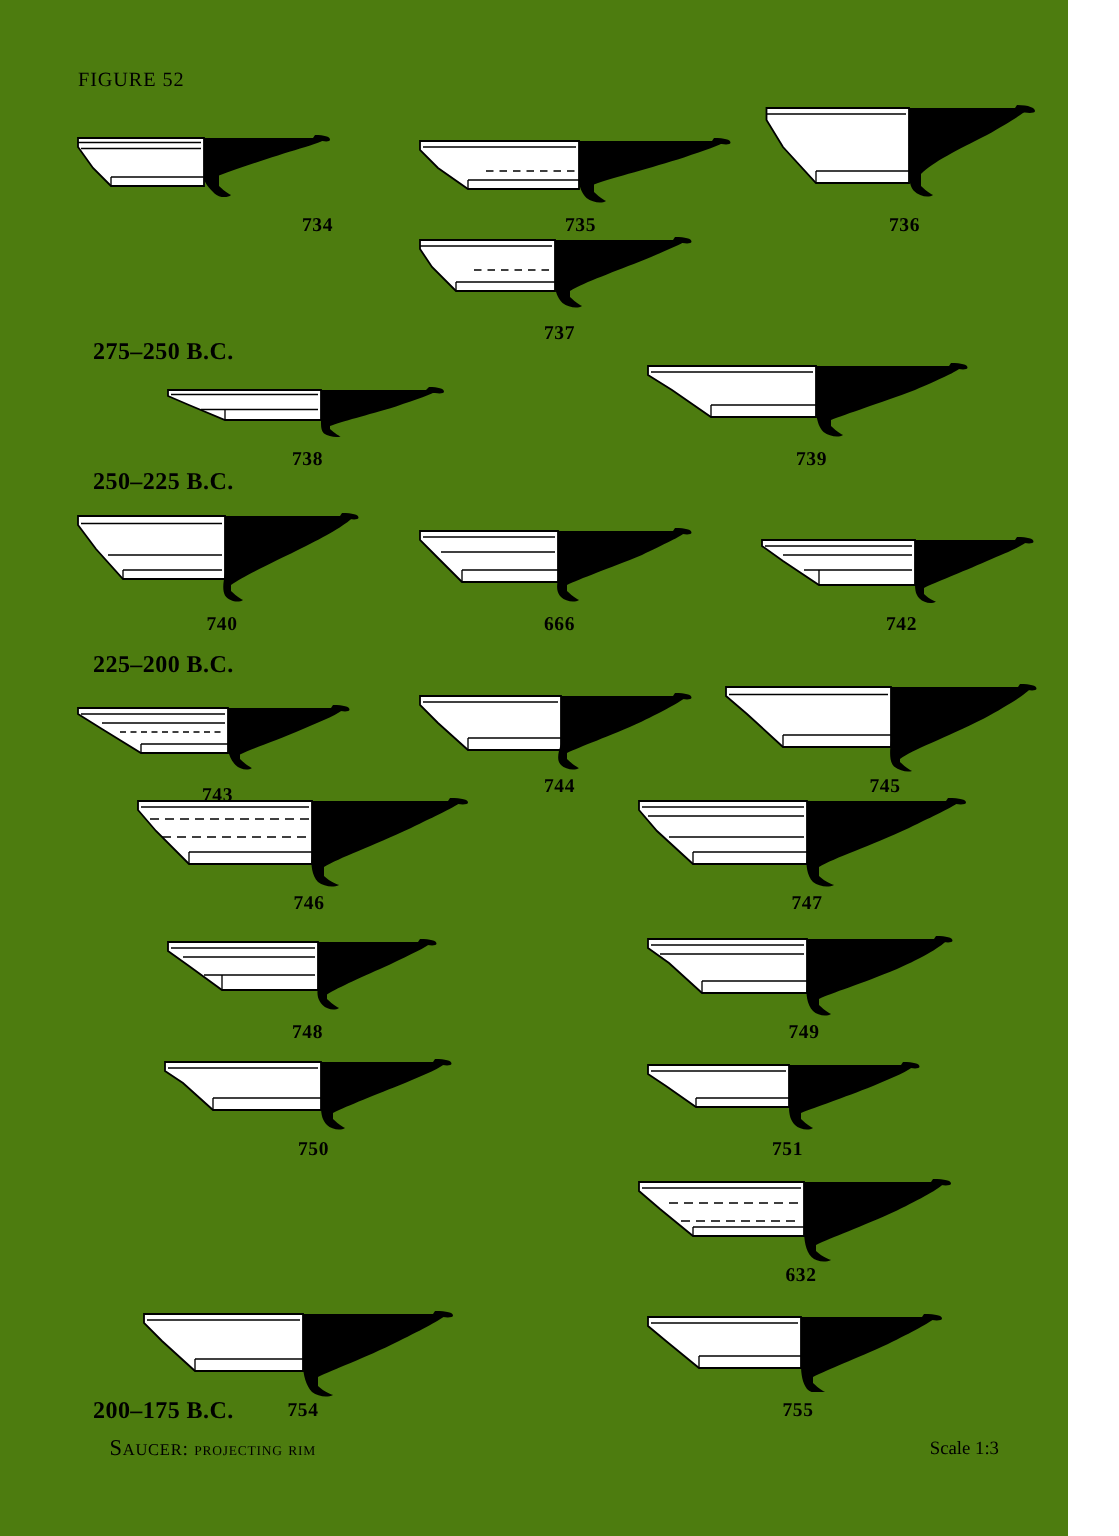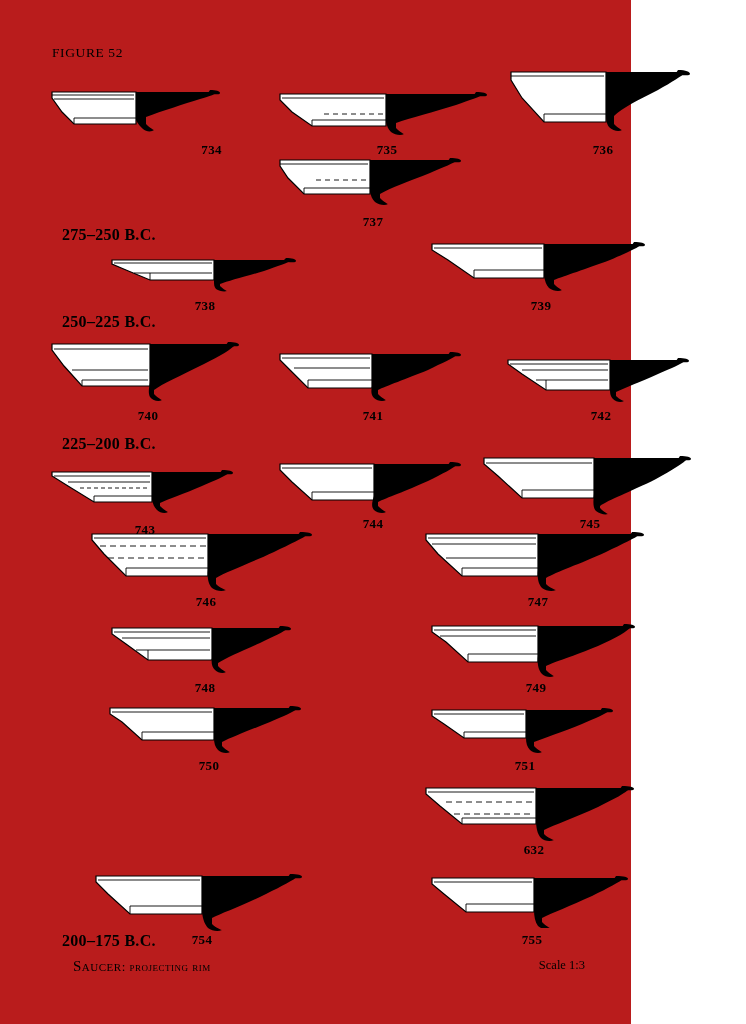--- a/index.html
+++ b/index.html
@@ -11,23 +11,23 @@
     width: 746px;
     height: 1024px;
     position: relative;
     font-family: "Liberation Serif", serif;
     color: #000000;
     overflow: hidden;
   }
   #page {
     position: absolute;
     left: 0; top: 0;
-    width: 631px;
+    width: 712px;
     height: 1024px;
-    background: #b91c1c;
+    background: #4d7c0f;
   }
   .figure-label {
     position: absolute;
     left: 52px;
     top: 45px;
     font-size: 13.5px;
     letter-spacing: 0.6px;
     font-family: "Liberation Serif", serif;
   }
   .period-label {
@@ -188,21 +188,21 @@
       <g fill="none" stroke="#000" stroke-width="1.2">
         <path d="M2,8 L94,8 L94,42 L30,42 L12,24 L2,14 Z" fill="#fff"></path>
         <path d="M4,12 L92,12" stroke-width="0.9"></path>
         <path d="M16,22 L92,22" stroke-width="0.9"></path>
         <path d="M30,34 L94,34" stroke-width="0.9"></path>
         <path d="M30,42 L30,34" stroke-width="0.9"></path>
       </g>
       <path d="M94,8 L180,8 C176,12 164,17 150,24 C128,33 108,40 100,44 L100,48 C104,52 108,54 108,54 C105,56 99,55 96,52 C93,49 93,45 94,40 Z" fill="#000"></path>
       <path d="M172,6 C179,6 183,7 183,9 C183,11 178,10 174,10 L170,9 Z" fill="#000"></path>
     </svg>
-    <div class="vessel-num" style="top:62px;">741</div>
+    <div class="vessel-num" style="top:62px;">666</div>
   </div>
 
   <div class="vessel" style="left:506px; top:352px; width:190px; height:52px;">
     <svg viewBox="0 0 190 52" width="190" height="52">
       <g fill="none" stroke="#000" stroke-width="1.2">
         <path d="M2,8 L104,8 L104,38 L40,38 L16,22 L2,12 Z" fill="#fff"></path>
         <path d="M4,12 L102,12" stroke-width="0.9"></path>
         <path d="M16,18 L102,18" stroke-width="0.9"></path>
         <path d="M30,28 L102,28" stroke-width="0.9"></path>
         <path d="M40,38 L40,28" stroke-width="0.9"></path>

